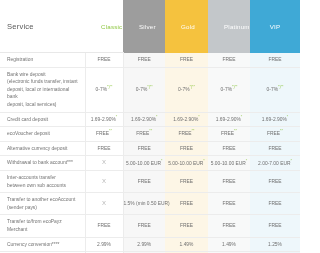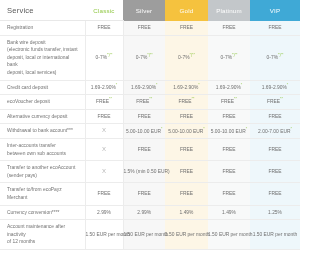--- a/index.html
+++ b/index.html
@@ -21,21 +21,21 @@
   }
   #fee-table col.c-service { width: 85px; }
   #fee-table col.c-classic { width: 38px; }
   #fee-table col.c-silver { width: 42px; }
   #fee-table col.c-gold { width: 43px; }
   #fee-table col.c-platinum { width: 42px; }
   #fee-table col.c-vip { width: 50px; }
 
   thead th {
     height: 20px;
-    padding: 0;
+    padding: 16px;
     font-size: 6.2px;
     font-weight: normal;
     letter-spacing: 0.2px;
     vertical-align: middle;
     text-align: center;
     border: none;
   }
   th.head-service {
     text-align: left;
     padding-left: 7px;

